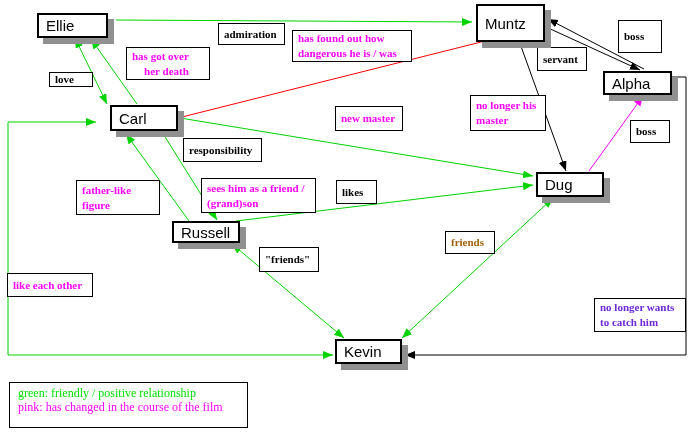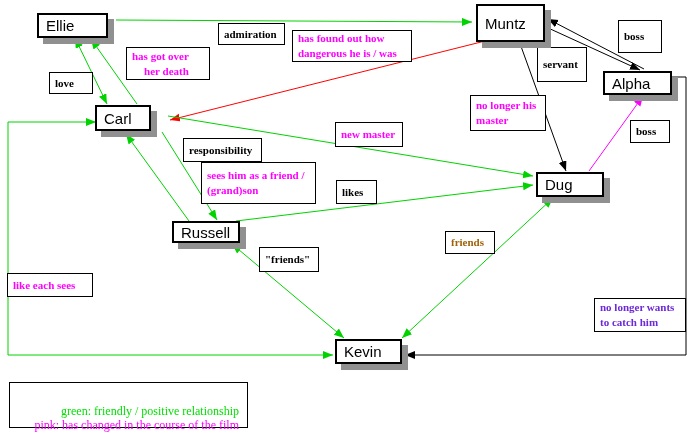--- a/index.html
+++ b/index.html
@@ -6,21 +6,21 @@
   #canvas{position:relative;width:690px;height:438px;background:#ffffff;overflow:hidden;
           font-family:"Liberation Serif", serif;}
   svg.edges{position:absolute;left:0;top:0;width:690px;height:438px;}
   .node{position:absolute;box-sizing:border-box;background:#fff;border:2px solid #000;
         box-shadow:6px 6px 0 0 #909090;display:flex;align-items:center;padding-left:7px;
         font-family:"Liberation Sans", sans-serif;font-size:15px;color:#000;z-index:3;}
   .lbl{position:absolute;box-sizing:border-box;background:#fff;border:1px solid #000;
        display:flex;align-items:center;padding:1px 5px;font-size:11px;color:#000;
        line-height:15px;z-index:2;white-space:pre-line;font-weight:bold;}
   .legend{position:absolute;box-sizing:border-box;background:#fff;border:1px solid #000;
-          padding:21px 8px;font-size:12px;line-height:14px;z-index:2;text-align:right;}
+          padding:3px 8px;font-size:12px;line-height:14px;z-index:2;}
 </style>
 </head>
 <body>
 
 <div id="canvas">
 
   <svg class="edges" viewBox="0 0 690 438">
     <defs>
       <marker id="ag" markerUnits="userSpaceOnUse" markerWidth="11" markerHeight="9" refX="10" refY="4" orient="auto-start-reverse">
         <path d="M0,0 L10,4 L0,8 z" fill="#00d300"></path>
@@ -48,47 +48,49 @@
     <line x1="236" y1="221" x2="533" y2="185" stroke="#00d300" marker-end="url(#ag)"></line>
     <line x1="162" y1="132" x2="217" y2="220" stroke="#00d300" marker-end="url(#ag)"></line>
     <line x1="189" y1="221" x2="126" y2="134" stroke="#00d300" marker-end="url(#ag)"></line>
     <line x1="232" y1="244" x2="344" y2="338" stroke="#00d300" marker-start="url(#ag)" marker-end="url(#ag)"></line>
     <line x1="553" y1="198" x2="402" y2="338" stroke="#00d300" marker-start="url(#ag)" marker-end="url(#ag)"></line>
     <polyline points="96,122 8,122 8,355 333,355" fill="none" stroke="#00d300" marker-start="url(#ag)" marker-end="url(#ag)"></polyline>
     <polyline points="672,77 686,77 686,355 405,355" fill="none" stroke="#000" marker-end="url(#ab)"></polyline>
   </svg>
 
   <div class="node" style="left:37px;top:13px;width:71px;height:25px">Ellie</div>
-  <div class="node" style="left:95px;top:105px;width:56px;height:26px">Carl</div>
+  <div class="node" style="left:110px;top:105px;width:68px;height:26px">Carl</div>
   <div class="node" style="left:476px;top:4px;width:69px;height:38px">Muntz</div>
   <div class="node" style="left:603px;top:71px;width:69px;height:24px">Alpha</div>
   <div class="node" style="left:536px;top:172px;width:68px;height:25px">Dug</div>
   <div class="node" style="left:172px;top:221px;width:68px;height:22px">Russell</div>
   <div class="node" style="left:335px;top:339px;width:67px;height:25px">Kevin</div>
 
   <div class="lbl" style="left: 218px; top: 23px; width: 67px; height: 22px; color: rgb(0, 0, 0);">admiration</div>
-  <div class="lbl" style="left: 49px; top: 72px; width: 44px; height: 22px; color: rgb(0, 0, 0);">love</div>
+  <div class="lbl" style="left: 49px; top: 72px; width: 44px; height: 15px; color: rgb(0, 0, 0);">love</div>
   <div class="lbl" style="left: 126px; top: 47px; width: 84px; height: 33px; color: rgb(255, 0, 255); text-align: right;">has got over
 her death</div>
   <div class="lbl" style="left: 292px; top: 30px; width: 120px; height: 32px; color: rgb(255, 0, 255);">has found out how
 dangerous he is / was</div>
+  <div class="lbl" style="left: 76px; top: 180px; width: 84px; height: 35px; color: rgb(255, 0, 255);">father-like
+figure</div>
   <div class="lbl" style="left: 183px; top: 138px; width: 79px; height: 24px; color: rgb(0, 0, 0);">responsibility</div>
-  <div class="lbl" style="left: 201px; top: 162px; width: 115px; height: 42px; color: rgb(255, 0, 255);">sees him as a friend /
+  <div class="lbl" style="left: 201px; top: 178px; width: 115px; height: 35px; color: rgb(255, 0, 255);">sees him as a friend /
 (grand)son</div>
   <div class="lbl" style="left: 336px; top: 180px; width: 41px; height: 24px; color: rgb(0, 0, 0);">likes</div>
-  <div class="lbl" style="left: 335px; top: 122px; width: 68px; height: 25px; color: rgb(255, 0, 255);">new master</div>
+  <div class="lbl" style="left: 335px; top: 106px; width: 68px; height: 25px; color: rgb(255, 0, 255);">new master</div>
   <div class="lbl" style="left: 470px; top: 95px; width: 76px; height: 36px; color: rgb(255, 0, 255);">no longer his
 master</div>
-  <div class="lbl" style="left: 537px; top: 47px; width: 50px; height: 35px; color: rgb(0, 0, 0);">servant</div>
+  <div class="lbl" style="left: 537px; top: 47px; width: 50px; height: 24px; color: rgb(0, 0, 0);">servant</div>
   <div class="lbl" style="left: 618px; top: 20px; width: 44px; height: 33px; color: rgb(0, 0, 0);">boss</div>
   <div class="lbl" style="left: 630px; top: 120px; width: 40px; height: 23px; color: rgb(0, 0, 0);">boss</div>
   <div class="lbl" style="left: 259px; top: 247px; width: 60px; height: 25px; color: rgb(0, 0, 0);">"friends"</div>
   <div class="lbl" style="left: 445px; top: 231px; width: 50px; height: 23px; color: #a16207;">friends</div>
   <div class="lbl" style="left: 594px; top: 298px; width: 92px; height: 34px; color: #6d28d9;">no longer wants
 to catch him</div>
-  <div class="lbl" style="left: 7px; top: 273px; width: 86px; height: 24px; color: rgb(255, 0, 255);">like each sees</div>
+  <div class="lbl" style="left: 7px; top: 273px; width: 86px; height: 24px; color: rgb(255, 0, 255);">like each other</div>
 
   <div class="legend" style="left:9px;top:382px;width:239px;height:46px">
     <div style="color: rgb(0, 224, 0);">green: friendly / positive relationship</div>
     <div style="color: rgb(255, 0, 255);">pink: has changed in the course of the film</div>
   </div>
 
 </div>
 
 </body></html>

